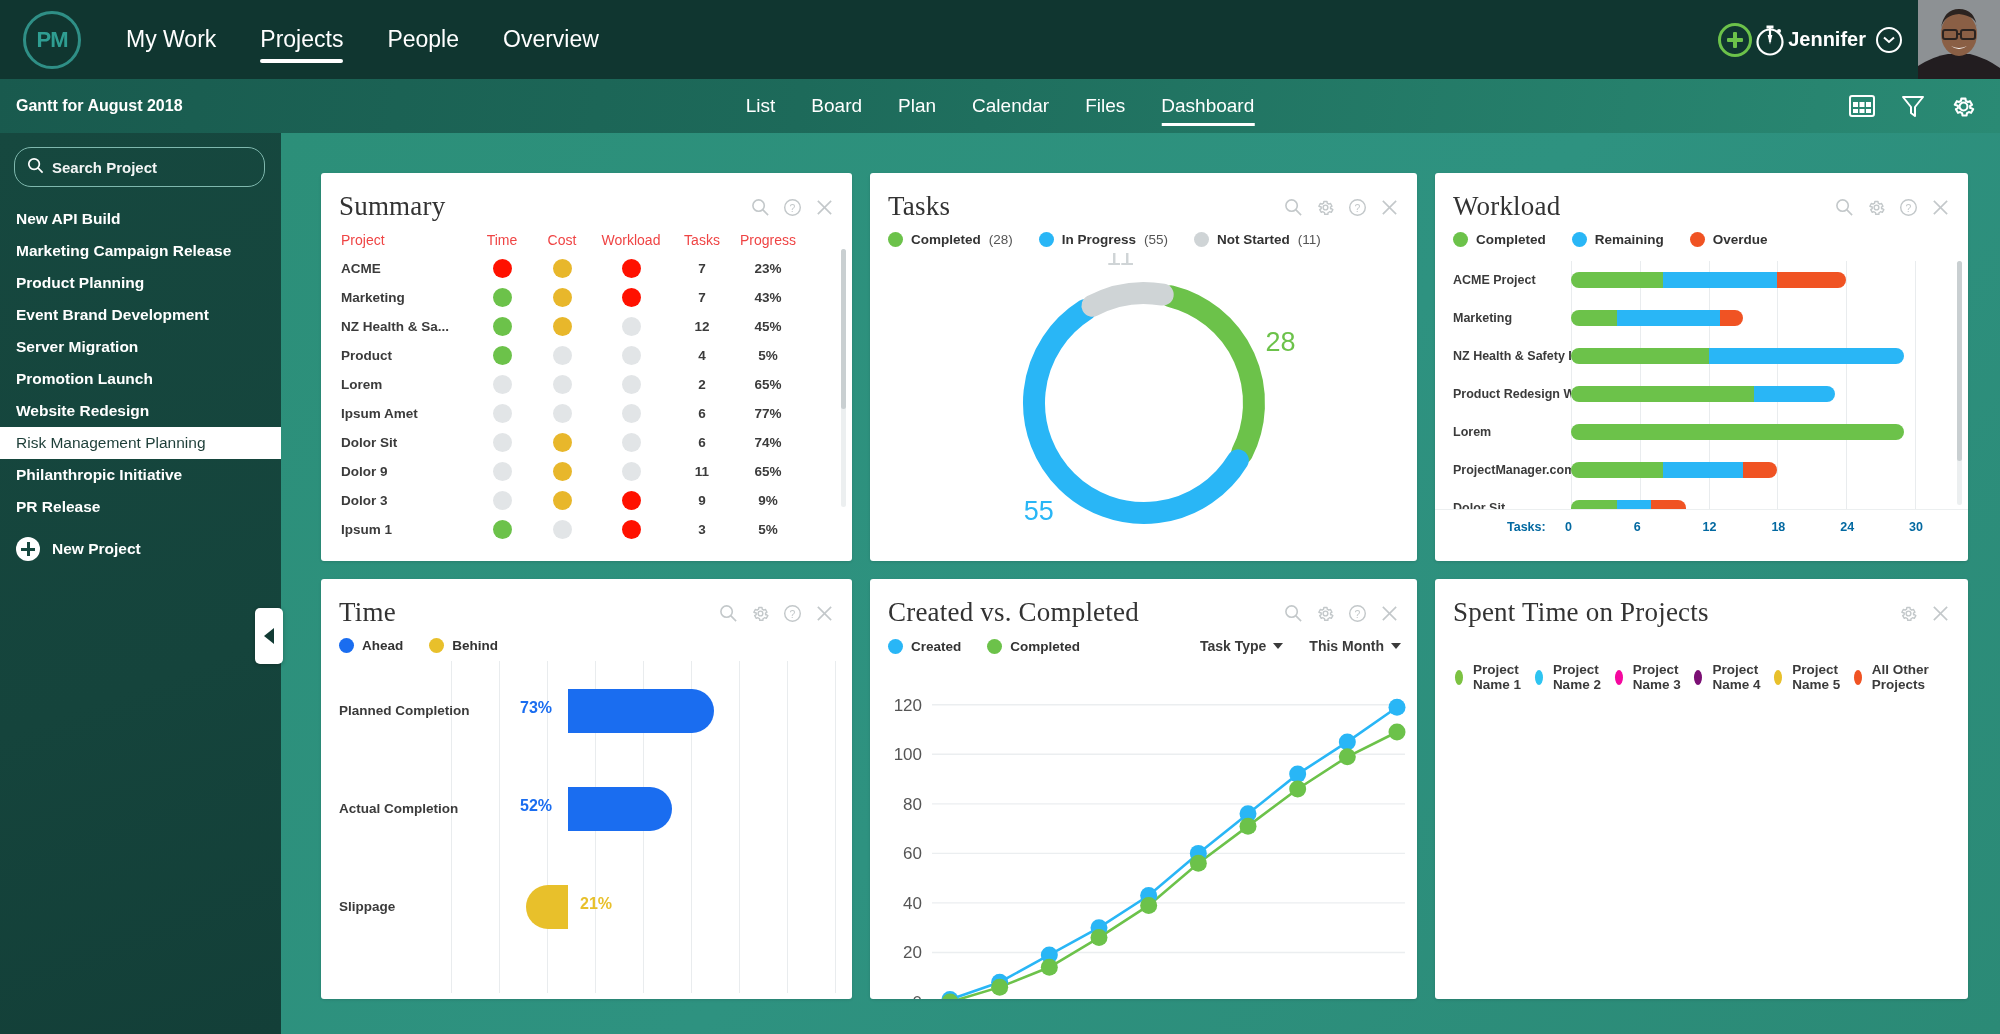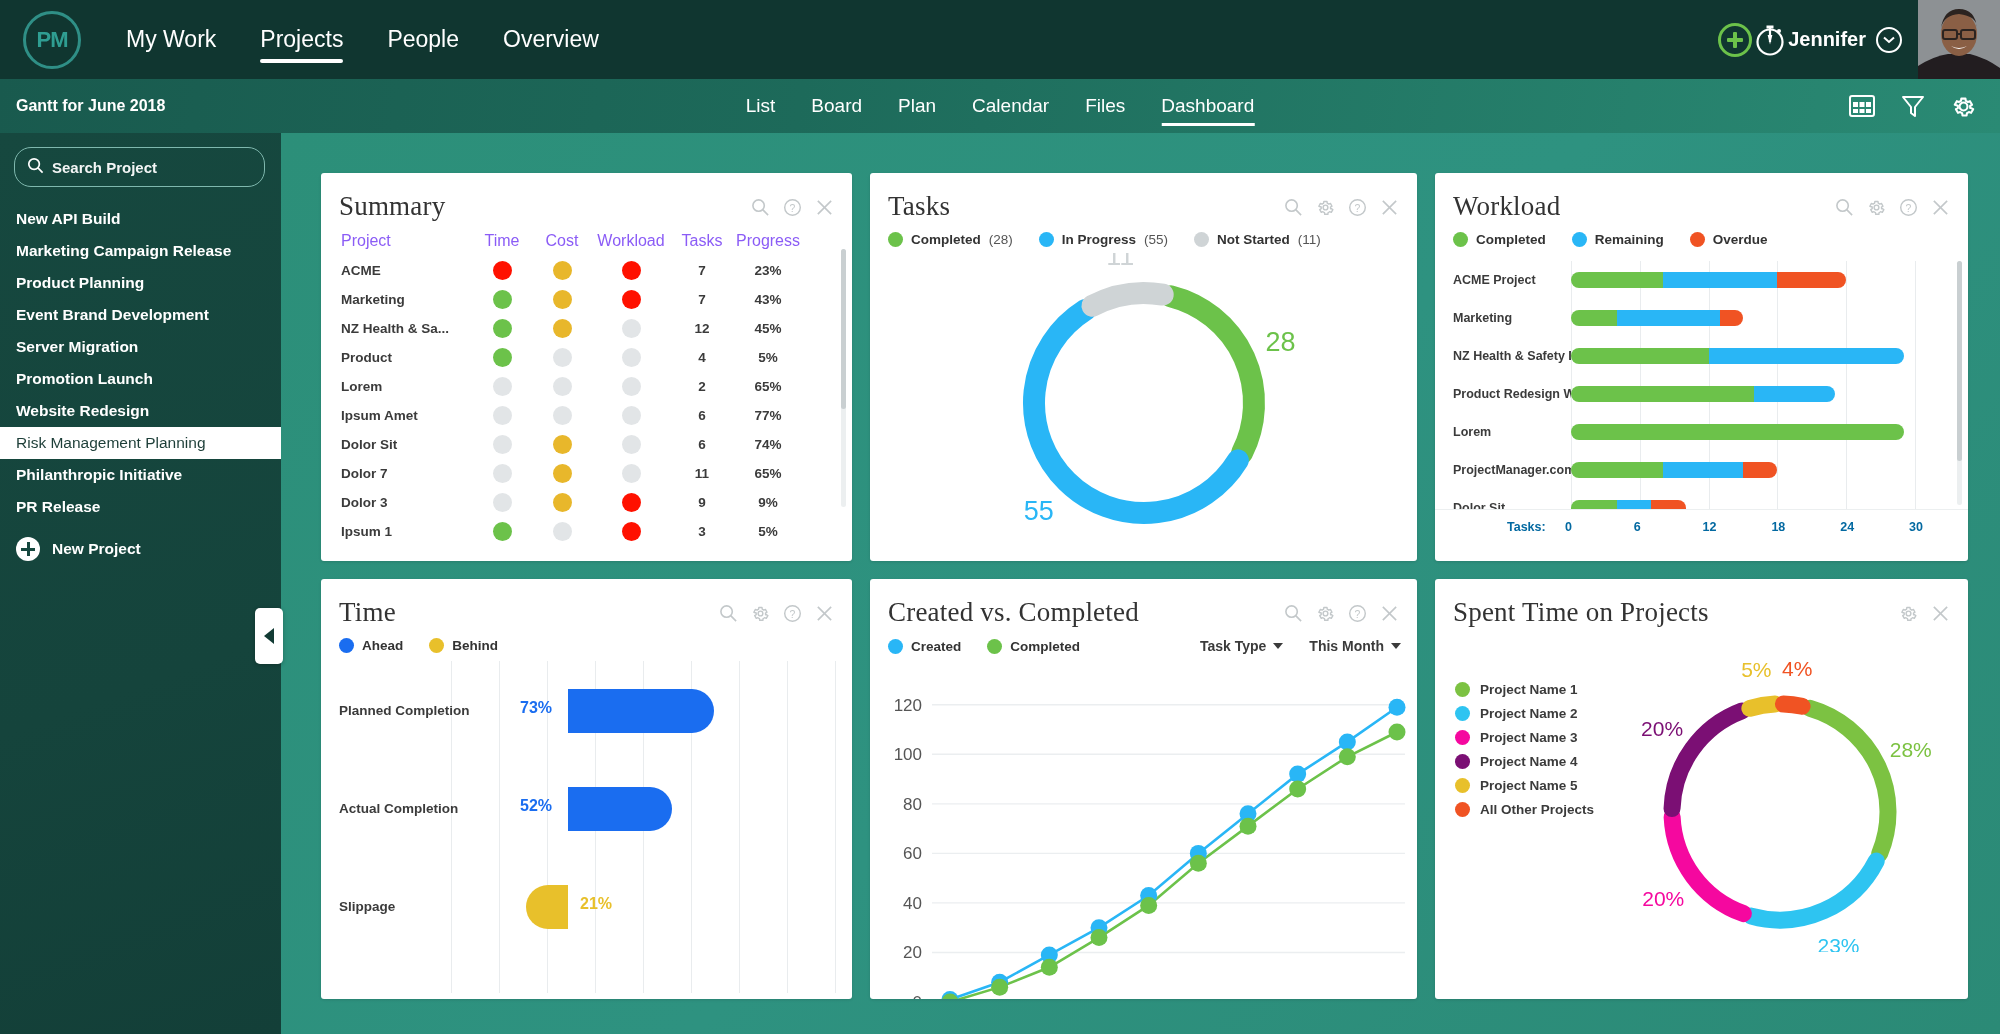--- a/index.html
+++ b/index.html
@@ -163,21 +163,21 @@
 
   
   .legend { display: flex; align-items: center; gap: 26px; padding: 10px 18px 0 18px; }
   .legend .li { display: flex; align-items: center; gap: 8px; font-size: 13.5px; font-weight: 700; color: #333; }
   .legend .dot { width: 15px; height: 15px; border-radius: 50%; flex: 0 0 auto; }
   .legend .cnt { font-weight: 400; color: #555; }
 
   
   .sum-table { padding: 10px 20px 0 20px; font-size: 13.5px; }
   .sum-row { display: grid; grid-template-columns: 130px 62px 58px 80px 62px 70px; align-items: center; }
-  .sum-head { color: #8b5cf6; font-weight: 400; padding-bottom: 6px; font-size: 16px; }
+  .sum-head { color: #ef4444; font-weight: 400; padding-bottom: 6px; font-size: 14px; }
   .sum-head div:first-child { text-align: left; }
   .sum-head div { text-align: center; }
   .sum-body .sum-row { height: 29px; }
   .sum-body .pname { font-weight: 700; color: #3b3b3b; text-align: left; white-space: nowrap; overflow: hidden; }
   .sum-body .cell { display: flex; justify-content: center; align-items: center; }
   .sum-body .num { text-align: center; font-weight: 700; color: #3b3b3b; }
   .statusdot { width: 19px; height: 19px; border-radius: 50%; }
   .sum-scroll {
     position: absolute; right: 6px; top: 76px; width: 5px; height: 258px;
     background: #eceff0; border-radius: 3px;
@@ -225,21 +225,21 @@
   .time-val { position: absolute; top: 36px; font-size: 16px; font-weight: 700; }
 
   
   .line-body { position: relative; height: 348px; padding-top: 12px; }
 
   
   .dd { display: flex; align-items: center; gap: 7px; font-size: 14px; font-weight: 700; color: #3b3b3b; cursor: pointer; }
   .dd .caret { width: 0; height: 0; border-left: 5px solid transparent; border-right: 5px solid transparent; border-top: 6px solid #3b3b3b; }
 
   
-  .st-legend { display: flex; flex-direction: column; gap: 9px; padding: 0 0 0 20px; margin-top: 20px; }
+  .st-legend { display: flex; flex-direction: row; gap: 9px; padding: 0 0 0 20px; }
   .st-legend .li { display: flex; align-items: center; gap: 10px; font-size: 13.5px; font-weight: 700; color: #3b3b3b; }
   .st-legend .dot { width: 15px; height: 15px; border-radius: 50%; }
 </style>
 </head>
 <body>
 
 <div id="app">
 
   <div class="topbar">
     <div class="logo">
@@ -280,21 +280,21 @@
           <rect x="25" y="30" width="14" height="9" rx="2" fill="none" stroke="#2b2320" stroke-width="2"></rect>
           <rect x="43" y="30" width="14" height="9" rx="2" fill="none" stroke="#2b2320" stroke-width="2"></rect>
           <line x1="39" y1="34" x2="43" y2="34" stroke="#2b2320" stroke-width="2"></line>
           <path d="M33 46 Q41 52 49 46 Q41 50 33 46 Z" fill="#ffffff"></path>
         </svg>
       </div>
     </div>
   </div>
 
   <div class="subbar">
-    <div class="gantt-title">Gantt for June 2018</div>
+    <div class="gantt-title">Gantt for August 2018</div>
     <div class="subnav">
       <a href="#">List</a>
       <a href="#">Board</a>
       <a href="#">Plan</a>
       <a href="#">Calendar</a>
       <a href="#">Files</a>
       <a href="#" class="active">Dashboard</a>
     </div>
     <div class="subicons">
       <span class="ic">
@@ -484,21 +484,21 @@
                 <div class="cell">
                   <span class="statusdot" style="background:#e8b72b"></span>
                 </div>
                 <div class="cell">
                   <span class="statusdot" style="background:#e2e5e7"></span>
                 </div>
                 <div class="num">6</div>
                 <div class="num">74%</div>
               </div>
               <div class="sum-row">
-                <div class="pname">Dolor 7</div>
+                <div class="pname">Dolor 9</div>
                 <div class="cell">
                   <span class="statusdot" style="background:#e2e5e7"></span>
                 </div>
                 <div class="cell">
                   <span class="statusdot" style="background:#e8b72b"></span>
                 </div>
                 <div class="cell">
                   <span class="statusdot" style="background:#e2e5e7"></span>
                 </div>
                 <div class="num">11</div>

